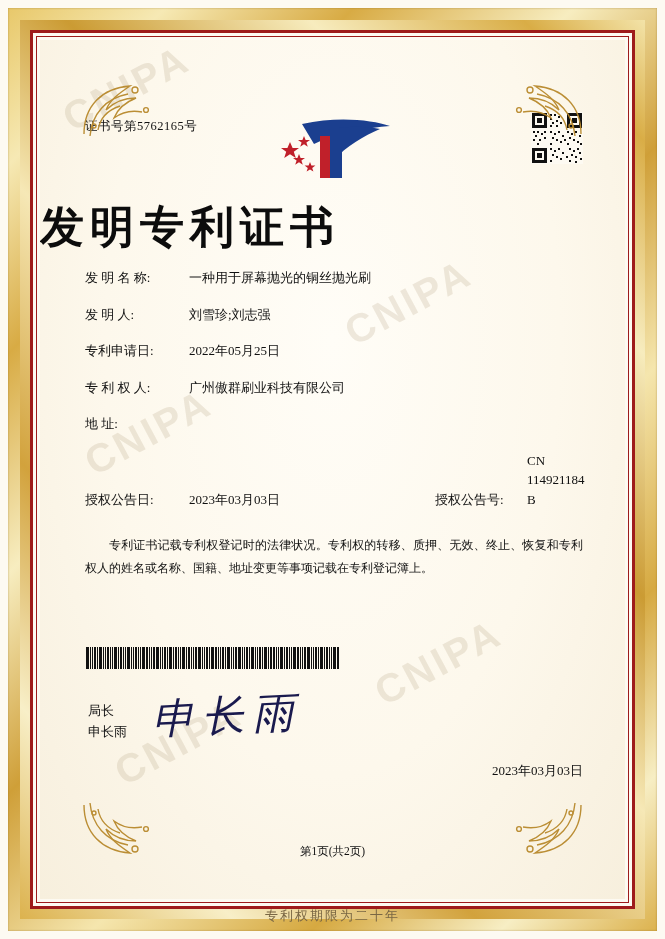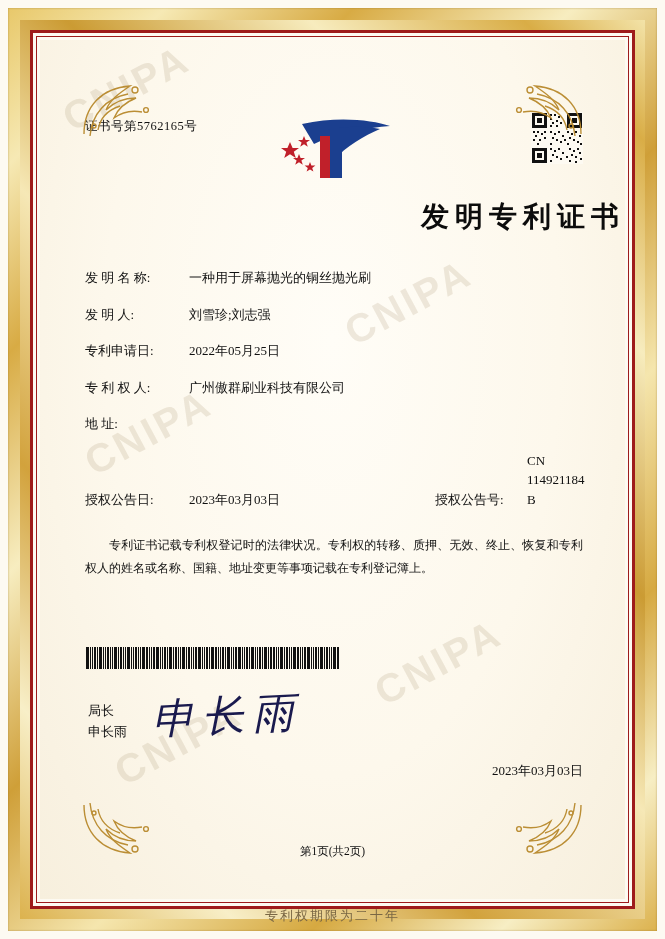--- a/index.html
+++ b/index.html
@@ -110,22 +110,22 @@
     height: 78px;
     display: flex;
     justify-content: center;
     align-items: center;
   }
   .logo svg { display:block; }
 
   .title {
     position: absolute;
     left: 0; right: 0; top: 158px;
-    text-align: right;
-    font-size: 28px;
+    text-align: left;
+    font-size: 44px;
     font-weight: bold;
     letter-spacing: 6px;
     color: #0c0c0c;
     font-family: "Liberation Serif", "DejaVu Serif", serif;
   }
 
   
   .fields {
     position: absolute;
     left: 45px;

